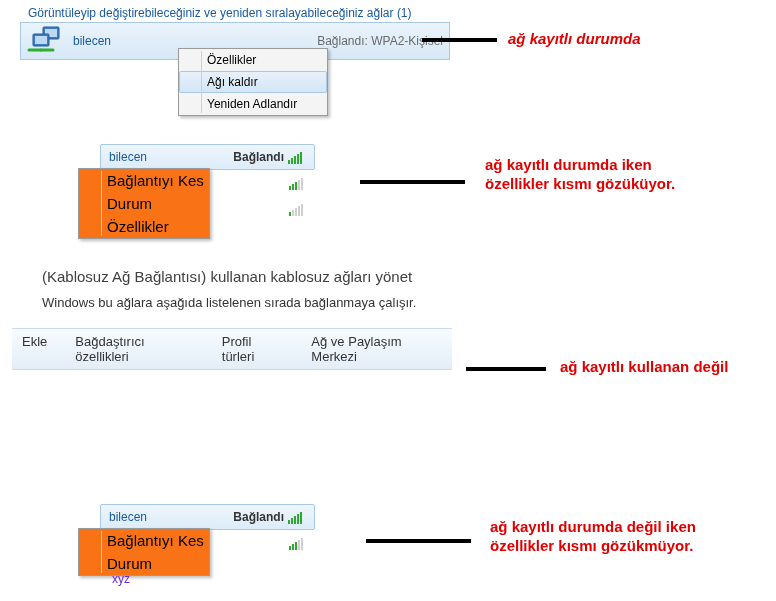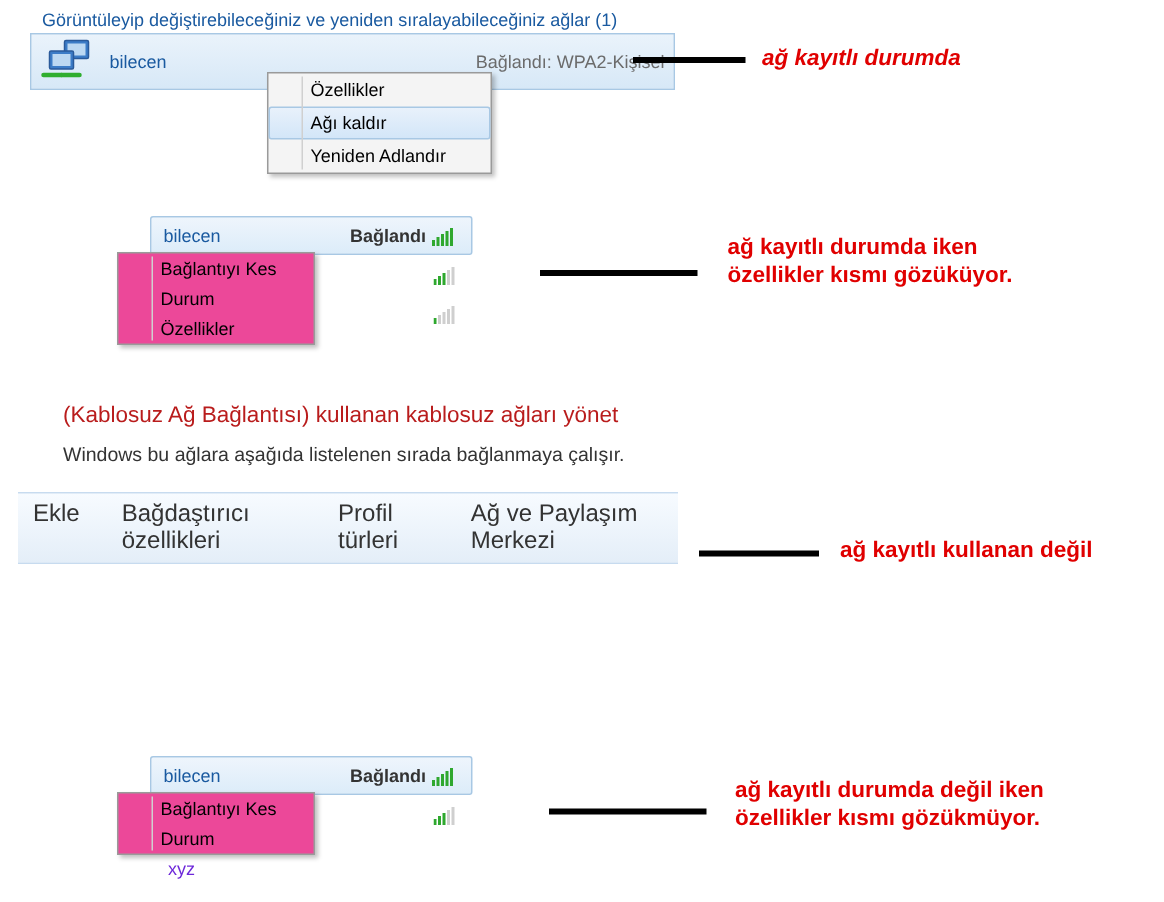--- a/index.html
+++ b/index.html
@@ -89,46 +89,46 @@
     border: 1px solid #a8c8e4;
     border-radius: 2px;
   }
   .wifi-name { flex: 1; }
   .wifi-name.link { color: #1a5aa0; }
   .wifi-status { font-weight: bold; color: #333; margin-right: 4px; }
   .signal { width: 18px; height: 14px; display: inline-block; }
 
   .small-ctx {
     position: absolute;
-    background: #ec4899;
+    background: #f97316;
     border: 1px solid #9a9a9a;
     box-shadow: 2px 2px 3px rgba(0,0,0,.25);
-    font-size: 12px;
+    font-size: 15px;
   }
   .small-ctx .ctx-item { padding: 3px 34px 3px 28px; }
 
   
   .mgr-title {
-    color: #b91c1c;
+    color: #404040;
     font-size: 15px;
     padding: 4px 8px;
   }
   .mgr-sub {
     color: #333;
     font-size: 13px;
     padding: 6px 8px 10px;
   }
   .toolbar {
     background: linear-gradient(#f7fbff, #e4eef8);
     border-top: 1px solid #c7dbef;
     border-bottom: 1px solid #c7dbef;
     display: flex;
     gap: 28px;
     padding: 5px 10px;
-    font-size: 16px;
+    font-size: 13px;
     width: 440px;
     justify-content: space-between;
   }
   .toolbar span { color: #333; cursor: default; }
 
   
   .bars5 > rect { fill: #2fa82f; }
   .bars3 > rect.dim { fill: #cfcfcf; }
   .bars1 > rect.dim { fill: #cfcfcf; }
 

